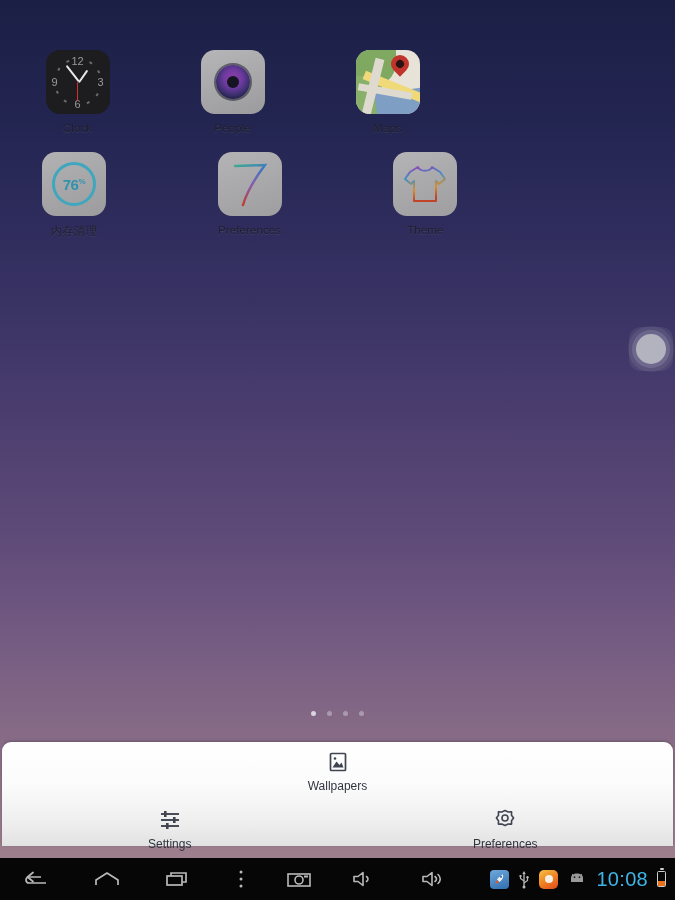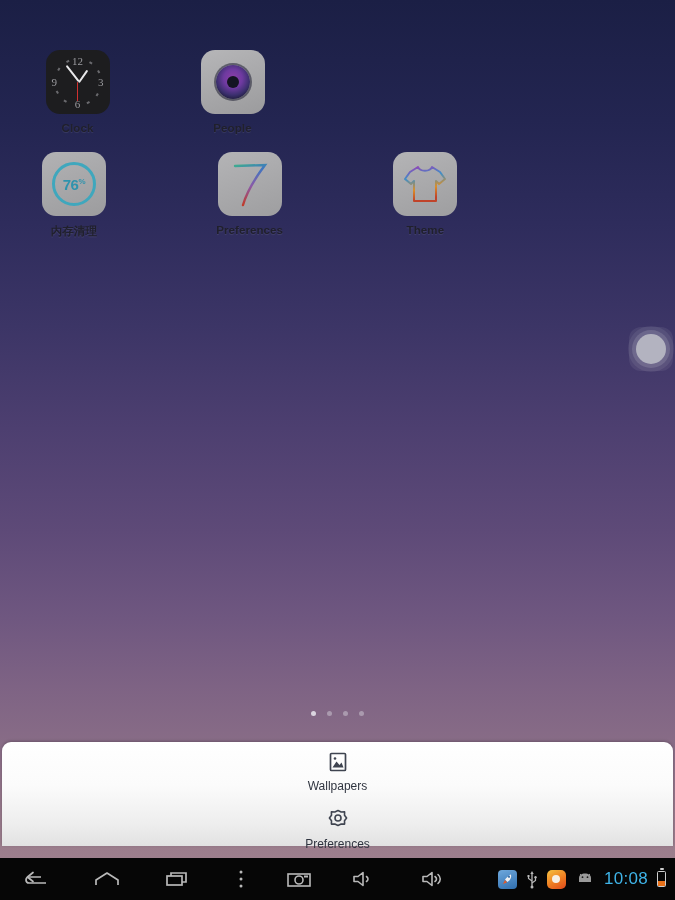--- a/index.html
+++ b/index.html
@@ -34,27 +34,27 @@
   .app-row{ display:flex; }
   .app-cell{
     width:155px; text-align:center; padding-top:0;
   }
   .app-icon{
     width:64px; height:64px; margin:0 auto;
     border-radius:14px; position:relative; overflow:hidden;
   }
   .app-label{
     margin-top:8px; font-size:11.5px; color:#20202c;
-    letter-spacing:.1px; text-shadow:0 1px 1px rgba(255,255,255,.10);font-weight:bold;
+    letter-spacing:.1px; text-shadow:0 1px 1px rgba(255,255,255,.10);
   }
 
   
   .ic-clock{ background:#1d1d1f; }
   .clock-face{ position:absolute; inset:0; }
-  .clk-num{ position:absolute; color:#9a9a9e; font-size:11px; font-family:Liberation Serif, serif;}
+  .clk-num{ position:absolute; color:#9a9a9e; font-size:11px; font-family:Liberation Sans, sans-serif;}
   .clk-12{ left:50%; top:5px; transform:translateX(-50%); }
   .clk-6{ left:50%; bottom:4px; transform:translateX(-50%); }
   .clk-3{ right:6px; top:50%; transform:translateY(-50%); }
   .clk-9{ left:6px; top:50%; transform:translateY(-50%); }
   .clk-hand{ position:absolute; left:50%; top:50%; transform-origin:0 0; background:#e8e8ea; border-radius:1px;}
   .clk-hour{ width:15px; height:2px; transform:rotate(-55deg); }
   .clk-min{ width:20px; height:2px; transform:rotate(-128deg); }
   .clk-sec{ width:19px; height:1.4px; background:#d03030; transform:rotate(90deg); }
   .clk-tick{ position:absolute; width:1.5px; height:3px; background:#6a6a6e; left:50%; top:50%; transform-origin:0 0;}
 
@@ -146,21 +146,21 @@
   .nav-volup{ width:70px; }
   .sys-spacer{ flex:1; }
   .sys-tray{ display:flex; align-items:center; gap:9px; padding-right:9px; }
   .tray-ico{ display:flex; align-items:center; justify-content:center; }
   .app-rocket{ width:19px; height:19px; border-radius:4px;
     background:linear-gradient(160deg,#6fa8dc,#2f6fb0); position:relative; overflow:hidden;}
   .app-orange{ width:19px; height:19px; border-radius:5px;
     background:linear-gradient(150deg,#f5c242 0%,#ef7d21 55%,#e0491c 100%);
     display:flex; align-items:center; justify-content:center;}
   .app-orange .o-hole{ width:8px; height:8px; border-radius:50%; background:#f7f0e6;}
-  .tray-time{ color:#3fb4e8; font-size:17px; letter-spacing:.3px; }
+  .tray-time{ color:#3fb4e8; font-size:20px; letter-spacing:.3px; }
   .batt{ width:9px; height:16px; border:1.6px solid #cfcfcf; border-radius:1.5px; position:relative; }
   .batt:before{ content:""; position:absolute; left:50%; top:-4px; transform:translateX(-50%);
     width:4px; height:2.4px; background:#cfcfcf; border-radius:1px;}
   .batt .lvl{ position:absolute; left:0; right:0; bottom:0; height:35%; background:#e8711a; }
 </style>
 </head>
 <body>
 
 <div id="wallpaper"></div>
 
@@ -193,20 +193,32 @@
 
     <div class="app-cell">
       <div class="app-icon ic-camera">
         <div class="cam-lens">
           <div class="cam-pupil"></div>
         </div>
       </div>
       <div class="app-label">People</div>
     </div>
 
+    <div class="app-cell">
+      <div class="app-icon ic-maps">
+        <i class="maps-green"></i>
+          <i class="maps-green2"></i>
+          <i class="maps-blue"></i>
+        <i class="maps-yellow"></i>
+          <i class="maps-road"></i>
+          <i class="maps-road2"></i>
+        <i class="maps-pin"></i>
+      </div>
+      <div class="app-label">Maps</div>
+    </div>
 
 
   </div>
 
   <div class="app-row" style="padding-top:18px;gap:28px;">
 
     <div class="app-cell">
       <div class="app-icon ic-mem">
         <div class="mem-ring">
           <div class="mem-val">
@@ -282,20 +294,33 @@
       <div class="opt-label">Wallpapers</div>
     </div>
 
 
 
   </div>
 
   <div class="opt-row">
 
 
+    <div class="opt-cell">
+      <div class="opt-ico">
+        <svg width="24" height="22" viewBox="0 0 24 22">
+          <line x1="3" y1="5" x2="21" y2="5" stroke="#3f4450" stroke-width="1.9"></line>
+          <line x1="3" y1="11" x2="21" y2="11" stroke="#3f4450" stroke-width="1.9"></line>
+          <line x1="3" y1="17" x2="21" y2="17" stroke="#3f4450" stroke-width="1.9"></line>
+          <rect x="6" y="2" width="2.6" height="6" fill="#3f4450"></rect>
+          <rect x="15" y="8" width="2.6" height="6" fill="#3f4450"></rect>
+          <rect x="8" y="14" width="2.6" height="6" fill="#3f4450"></rect>
+        </svg>
+      </div>
+      <div class="opt-label">Settings</div>
+    </div>
 
     <div class="opt-cell">
       <div class="opt-ico">
         <svg width="24" height="24" viewBox="0 0 24 24">
           <path d="M12 2.6 L15.2 4 L18.6 3.9 L18.5 7.3 L20.6 10 L18.5 12.7 L18.6 16.1 L15.2 16 L12 17.4 L8.8 16 L5.4 16.1 L5.5 12.7 L3.4 10 L5.5 7.3 L5.4 3.9 L8.8 4 Z" fill="none" stroke="#3f4450" stroke-width="1.6" stroke-linejoin="round"></path>
           <circle cx="12" cy="10" r="3" fill="none" stroke="#3f4450" stroke-width="1.6"></circle>
         </svg>
       </div>
       <div class="opt-label">Preferences</div>
     </div>

